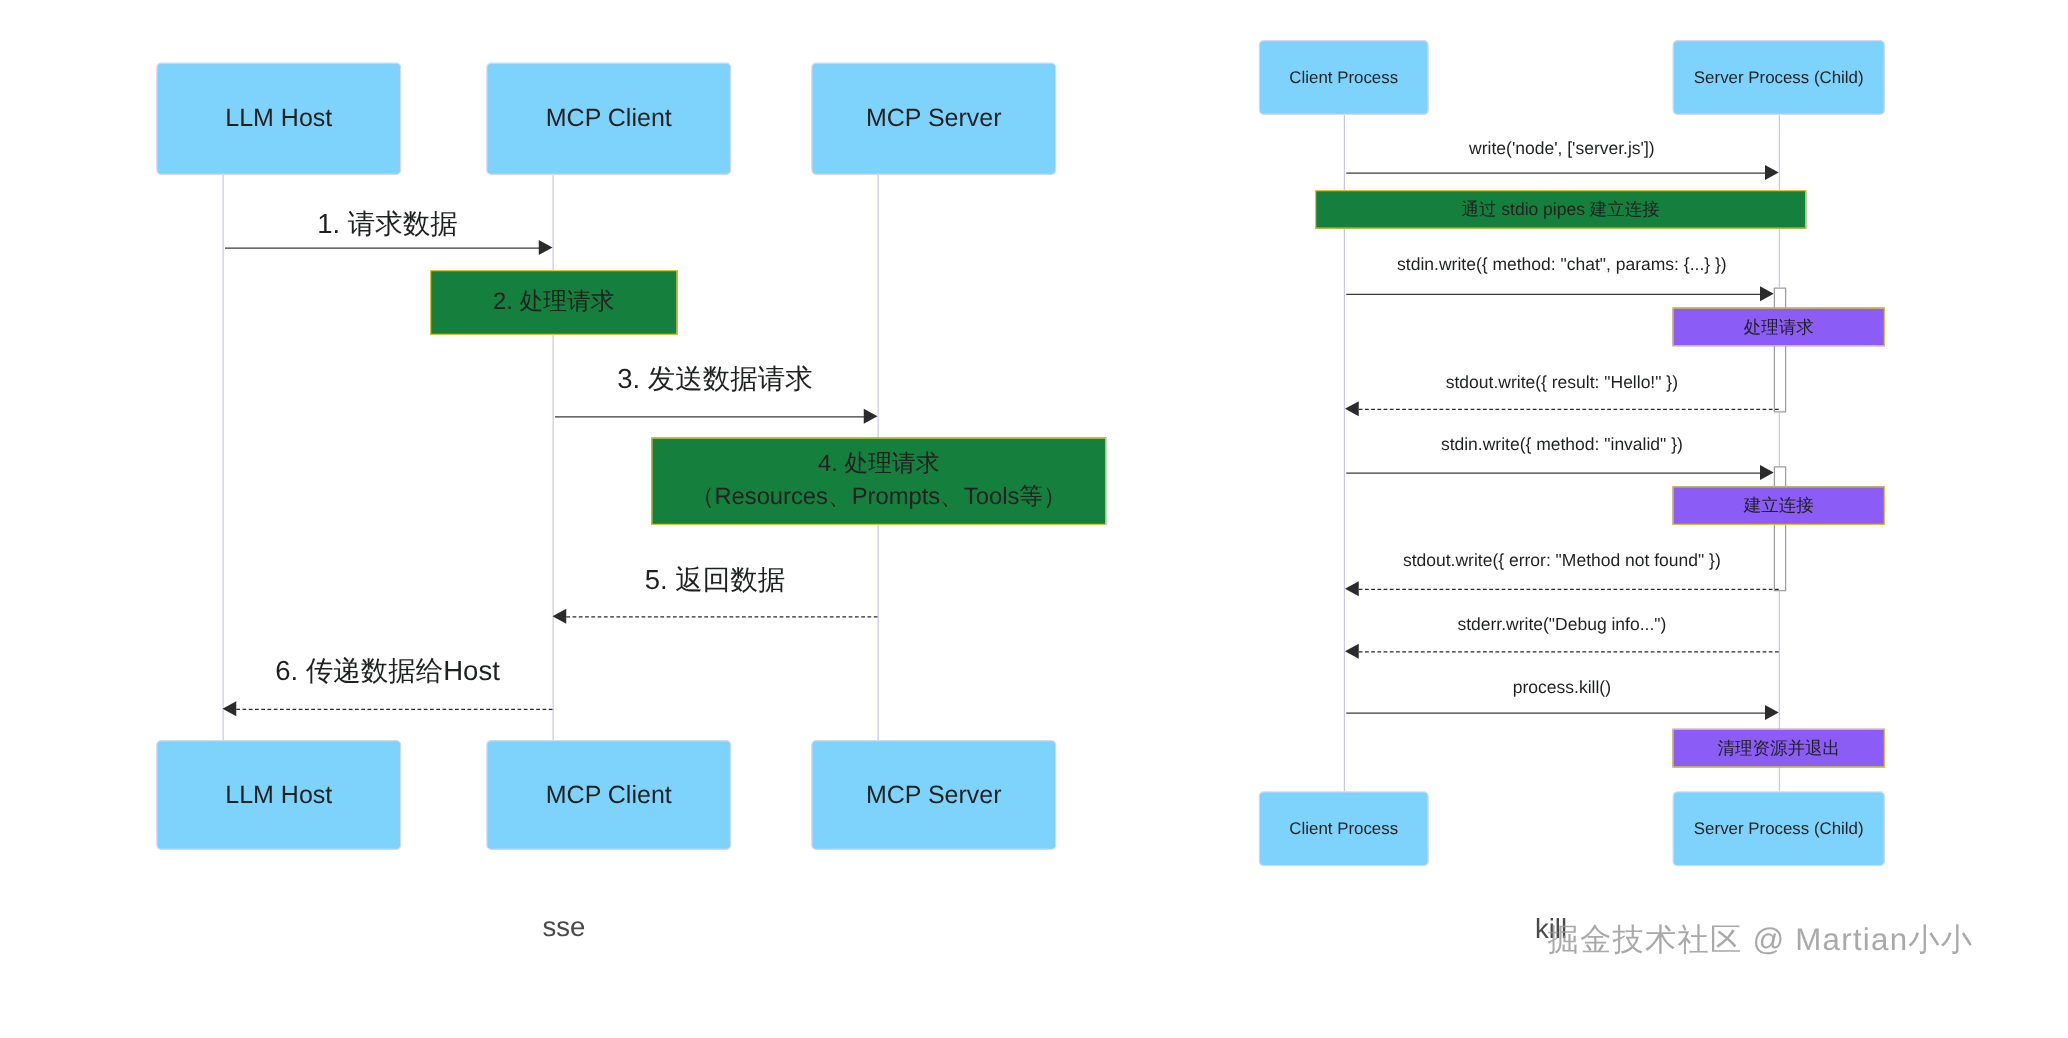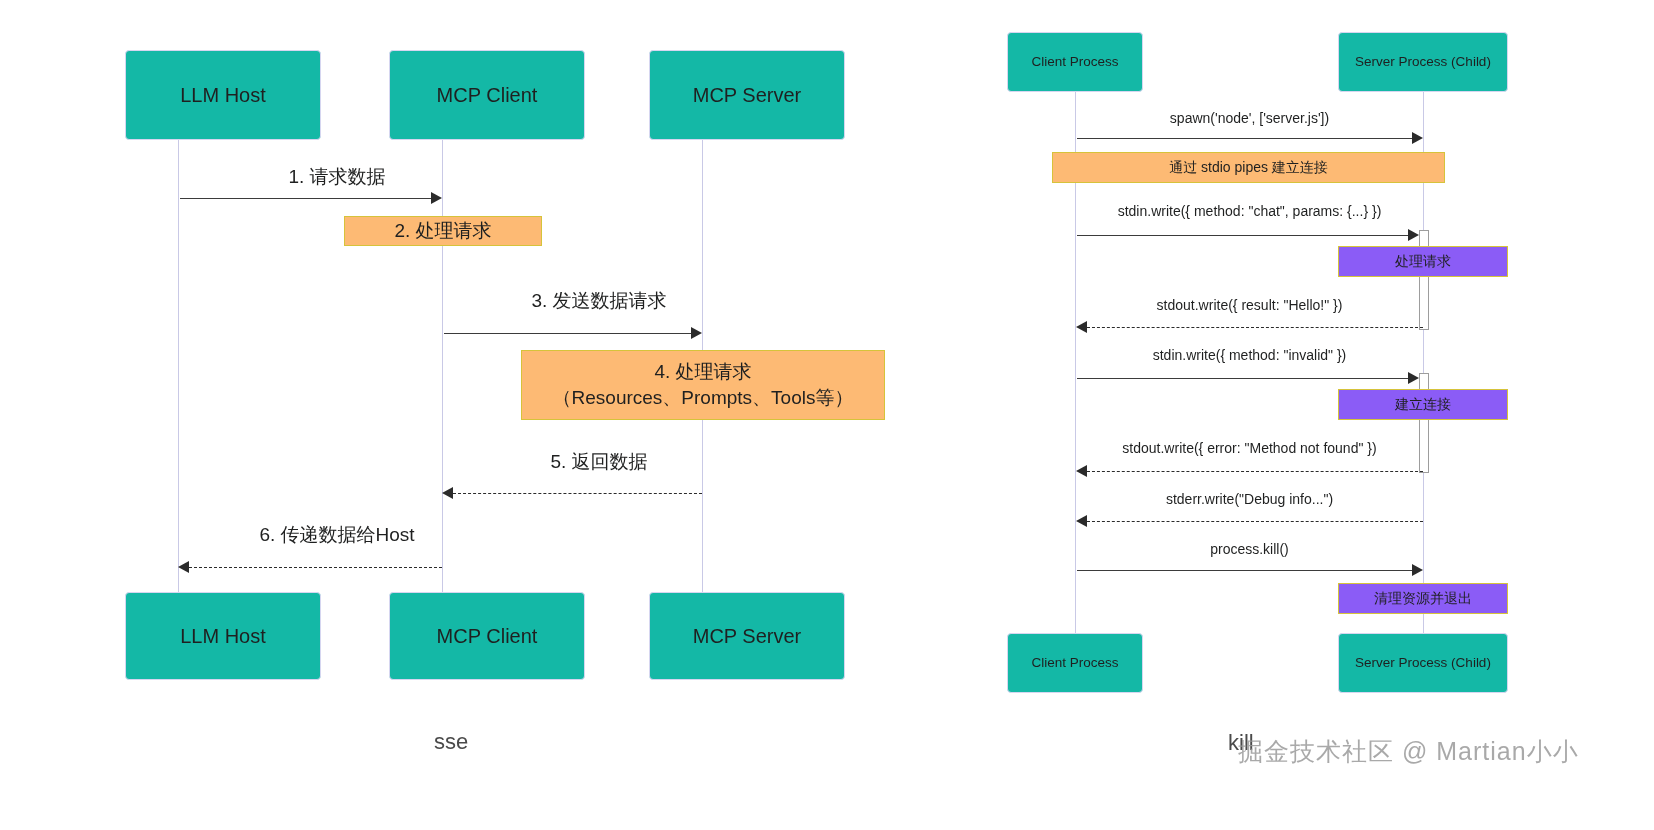--- a/index.html
+++ b/index.html
@@ -18,21 +18,21 @@
 
   .canvas {
     position: absolute;
     inset: 0;
   }
 
   
   .participant {
     position: absolute;
     box-sizing: border-box;
-    background: #14b8a6;
+    background: #7dd3fc;
     border: 1px solid #d6d6f0;
     border-radius: 4px;
     display: flex;
     align-items: center;
     justify-content: center;
     text-align: center;
     line-height: 1.25;
     color: #1f2020;
   }
   .participant.big   { font-size: 20px; margin-left: 45px; }
@@ -73,28 +73,28 @@
   }
   .arrow-r { border-left: 11px solid #2b2b2b; }
   .arrow-l { border-right: 11px solid #2b2b2b; }
 
   .msg-label {
     position: absolute;
     white-space: nowrap;
     color: #1f2020;
     text-align: center;
   }
-  .msg-label.big   { font-size: 19px; padding-left: 27px; }
+  .msg-label.big   { font-size: 22px; }
   .msg-label.small { font-size: 14px; }
 
   
   .note {
     position: absolute;
     box-sizing: border-box;
-    background: #fdba74;
+    background: #15803d;
     border: 1px solid #d6c33a;
     display: flex;
     align-items: center;
     justify-content: center;
     text-align: center;
     line-height: 1.35;
     color: #1f2020;
   }
   .note.big   { font-size: 19px; }
   .note.small { font-size: 14px; }
@@ -136,21 +136,21 @@
       <span>MCP Client</span>
     </div>
     <div class="participant big" style="left:604px; top:50px; width:196px; height:90px;">
       <span>MCP Server</span>
     </div>
 
     <div class="msg-label big" style="left:178px; top:164px; width:264px;">1. 请求数据</div>
     <div class="msg-line" style="left:180px; top:198px; width:252px;"></div>
     <div class="arrow-r" style="left:431px; top:192px;"></div>
 
-    <div class="note big" style="left:344px; top:216px; width:198px; height:30px;">
+    <div class="note big" style="left:344px; top:216px; width:198px; height:52px;">
       <span>2. 处理请求</span>
     </div>
 
     <div class="msg-label big" style="left:442px; top:288px; width:260px;">3. 发送数据请求</div>
     <div class="msg-line" style="left:444px; top:333px; width:248px;"></div>
     <div class="arrow-r" style="left:691px; top:327px;"></div>
 
     <div class="note big" style="left:521px; top:350px; width:364px; height:70px;">
       <span style="white-space:pre-line;">4. 处理请求
 （Resources、Prompts、Tools等）</span>
@@ -182,21 +182,21 @@
     <div class="lifeline" style="left:1075px; top:92px; height:541px;"></div>
     <div class="lifeline" style="left:1423px; top:92px; height:541px;"></div>
 
     <div class="participant small" style="left:1007px; top:32px; width:136px; height:60px;">
       <span>Client Process</span>
     </div>
     <div class="participant small" style="left:1338px; top:32px; width:170px; height:60px;">
       <span>Server Process (Child)</span>
     </div>
 
-    <div class="msg-label small" style="left:1076px; top:110px; width:347px;">spawn('node', ['server.js'])</div>
+    <div class="msg-label small" style="left:1076px; top:110px; width:347px;">write('node', ['server.js'])</div>
     <div class="msg-line" style="left:1077px; top:138px; width:335px;"></div>
     <div class="arrow-r" style="left:1412px; top:132px;"></div>
 
     <div class="note small" style="left:1052px; top:152px; width:393px; height:31px;">
       <span>通过 stdio pipes 建立连接</span>
     </div>
 
     <div class="msg-label small" style="left:1076px; top:203px; width:347px;">stdin.write({ method: "chat", params: {...} })</div>
     <div class="msg-line" style="left:1077px; top:235px; width:331px;"></div>
     <div class="arrow-r" style="left:1408px; top:229px;"></div>

